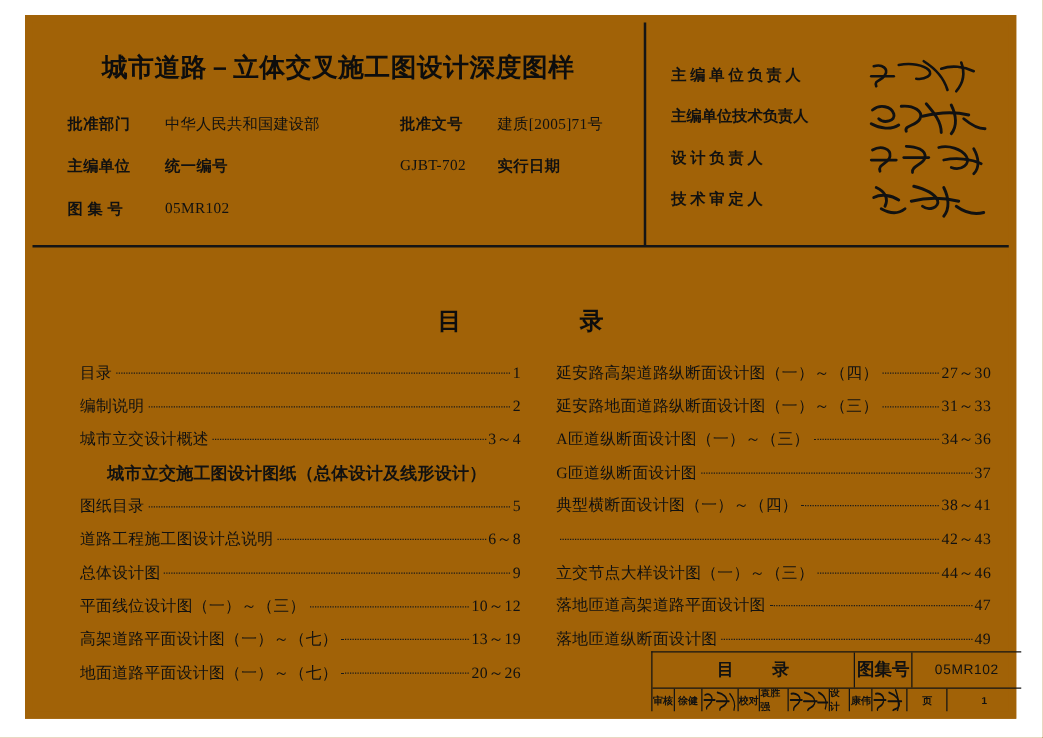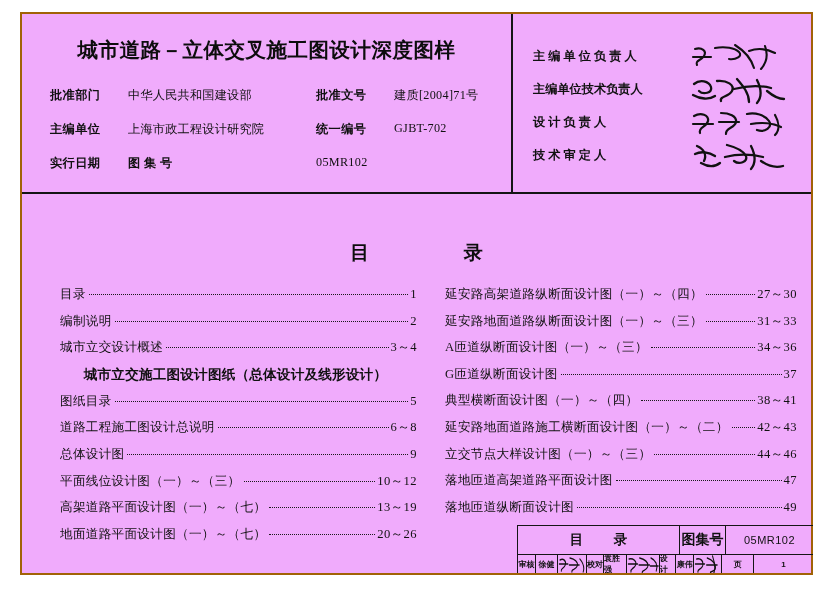--- a/index.html
+++ b/index.html
@@ -17,22 +17,22 @@
   }
 
   
   #sheet {
     position: absolute;
     left: 20px;
     top: 12px;
     width: 793px;
     height: 563px;
     box-sizing: border-box;
-    border: 2px solid #a16207;
-    background: #f0abfc;
+    border: 6px solid #a16207;
+    background: #a16207;
   }
 
   
   .header-band {
     position: absolute;
     left: 0; top: 0; right: 0;
     height: 180px;
     box-sizing: border-box;
     border-bottom: 2px solid #151515;
     display: flex;
@@ -270,24 +270,23 @@
 
   <div class="header-band">
 
     <div class="header-left">
       <div class="doc-title">城市道路－立体交叉施工图设计深度图样</div>
 
       <div class="meta-grid">
         <div class="meta-label">批准部门</div>
         <div class="meta-value">中华人民共和国建设部</div>
         <div class="meta-label">批准文号</div>
-        <div class="meta-value latin">建质[2004]71号</div>
+        <div class="meta-value latin">建质[2005]71号</div>
 
         <div class="meta-label">主编单位</div>
-        <div class="meta-value">上海市政工程设计研究院</div>
         <div class="meta-label">统一编号</div>
         <div class="meta-value latin">GJBT-702</div>
 
         <div class="meta-label">实行日期</div>
         <div class="meta-label spread">图 集 号</div>
         <div class="meta-value latin">05MR102</div>
       </div>
     </div>
 
     <div class="header-right">
@@ -439,21 +438,20 @@
           <span class="toc-name">G匝道纵断面设计图</span>
           <span class="toc-leader"></span>
           <span class="toc-page">37</span>
         </div>
         <div class="toc-row">
           <span class="toc-name">典型横断面设计图（一）～（四）</span>
           <span class="toc-leader"></span>
           <span class="toc-page">38～41</span>
         </div>
         <div class="toc-row">
-          <span class="toc-name">延安路地面道路施工横断面设计图（一）～（二）</span>
           <span class="toc-leader"></span>
           <span class="toc-page">42～43</span>
         </div>
         <div class="toc-row">
           <span class="toc-name">立交节点大样设计图（一）～（三）</span>
           <span class="toc-leader"></span>
           <span class="toc-page">44～46</span>
         </div>
         <div class="toc-row">
           <span class="toc-name">落地匝道高架道路平面设计图</span>

